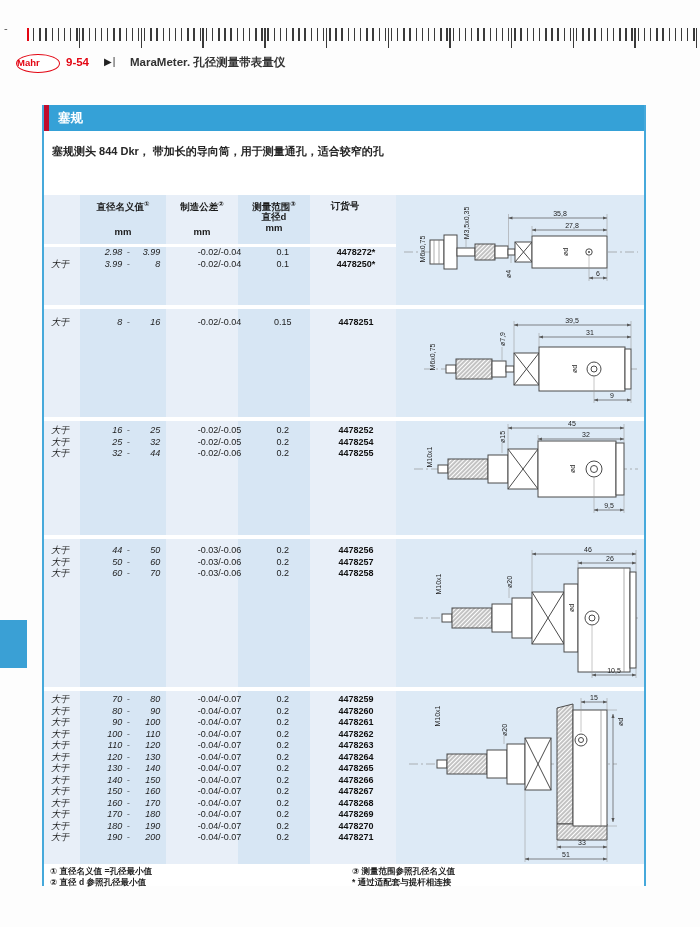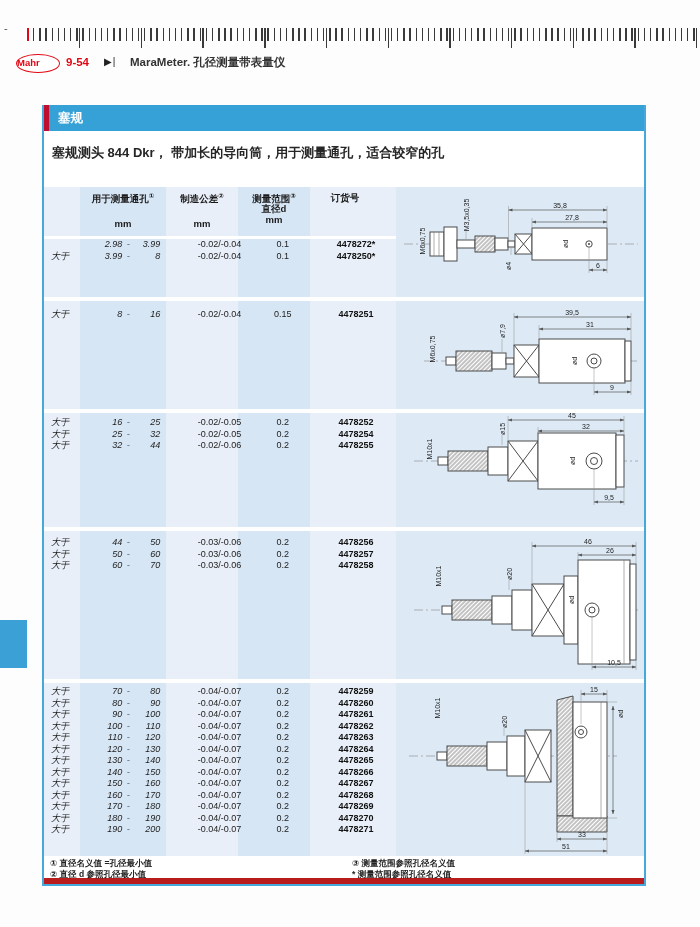--- a/index.html
+++ b/index.html
@@ -15,26 +15,26 @@
   .ruler-red{left:27px;top:28px;width:2px;height:13px;background:#e30613;}
   
   .brand{left:16px;top:54px;width:42px;height:17px;border:1.5px solid #e30613;border-radius:50%;
     color:#e30613;font-weight:bold;font-size:9.5px;line-height:16px;background:#fff;}
   .pagenum{left:66px;top:56px;color:#e30613;font-weight:bold;font-size:11.5px;}
   .navarrow{left:104px;top:56px;font-size:10px;color:#222;letter-spacing:1px;}
   .htitle{left:130px;top:55px;font-weight:bold;font-size:11.5px;color:#333;}
   .edgetab{left:0;top:620px;width:27px;height:48px;background:#3aa0d5;}
   
   .panel{left:42px;top:105px;width:604px;height:781px;box-sizing:border-box;
-    border-left:2px solid #46a9db;border-right:2px solid #46a9db;border-bottom:2px solid #46a9db;background:#b91c1c;}
+    border-left:2px solid #46a9db;border-right:2px solid #46a9db;border-bottom:2px solid #46a9db;background:#7dd3fc;}
   .bar{position:relative;height:26px;background:#35a1d7;}
   .bar-red{position:absolute;left:0;top:0;width:5px;height:26px;background:#c00d2d;}
   .bar-title{position:absolute;left:14px;top:0;line-height:26px;color:#fff;font-weight:bold;font-size:12.5px;}
-  .desc{height:56px;box-sizing:border-box;padding:13px 10px 8px 8px;background:#fff;
-    font-weight:bold;font-size:13px;color:#262626;}
+  .desc{height:64px;box-sizing:border-box;padding:13px 10px 8px 8px;background:#fff;
+    font-weight:bold;font-size:11px;color:#262626;}
   .tablewrap{position:relative;height:669px;
     background:linear-gradient(90deg,#e8eff8 0 36px,#d7e6f4 36px 122px,#e8eff8 122px 194px,
       #d7e6f4 194px 266px,#e8eff8 266px 352px,#ddeaf6 352px 100%);}
   .sep{position:absolute;left:0;background:#fff;}
   
   .th{position:absolute;font-weight:bold;font-size:9.5px;color:#1a1a1a;text-align:center;}
   .th sup{font-size:6.5px;}
   
   .rows{position:absolute;left:0;width:352px;}
   .trow{display:flex;height:11.5px;line-height:11.5px;font-size:9px;color:#1c1c1c;}
@@ -80,21 +80,21 @@
   <div class="bar">
     <div class="bar-red"></div>
     <div class="bar-title">塞规</div>
   </div>
   <div class="desc">塞规测头 844 Dkr， 带加长的导向筒，用于测量通孔，适合较窄的孔</div>
 
   <div class="tablewrap">
 
     <div>
       <div class="th" style="left:36px;top:5px;width:86px;">
-        <span>用于测量通孔</span><sup>①</sup>
+        <span>直径名义值</span><sup>①</sup>
       </div>
       <div class="th" style="left:36px;top:31px;width:86px;">mm</div>
       <div class="th" style="left:122px;top:5px;width:72px;">
         <span>制造公差</span><sup>②</sup>
       </div>
       <div class="th" style="left:122px;top:31px;width:72px;">mm</div>
       <div class="th" style="left:194px;top:5px;width:72px;">
         <span>测量范围</span><sup>③</sup>
       </div>
       <div class="th" style="left:194px;top:16px;width:72px;">直径d</div>
@@ -566,15 +566,15 @@
         <line class="ext" x1="200" y1="158" x2="200" y2="170"></line>
       <line class="dim" x1="118" y1="167" x2="200" y2="167" marker-start="url(#a5)" marker-end="url(#a5)"></line>
       <text class="dl" x="159" y="165" text-anchor="middle">51</text>
     </svg>
   </div>
 
   <div class="notes">
     <div class="notecol nc1"><span>① 直径名义值 =孔径最小值</span>
 <span>② 直径 d 参照孔径最小值</span></div>
     <div class="notecol nc2"><span>③ 测量范围参照孔径名义值</span>
-<span>* 测量范围参照孔径名义值</span></div>
+<span>* 通过适配套与提杆相连接</span></div>
   </div>
 </div>
 
 </body></html>

